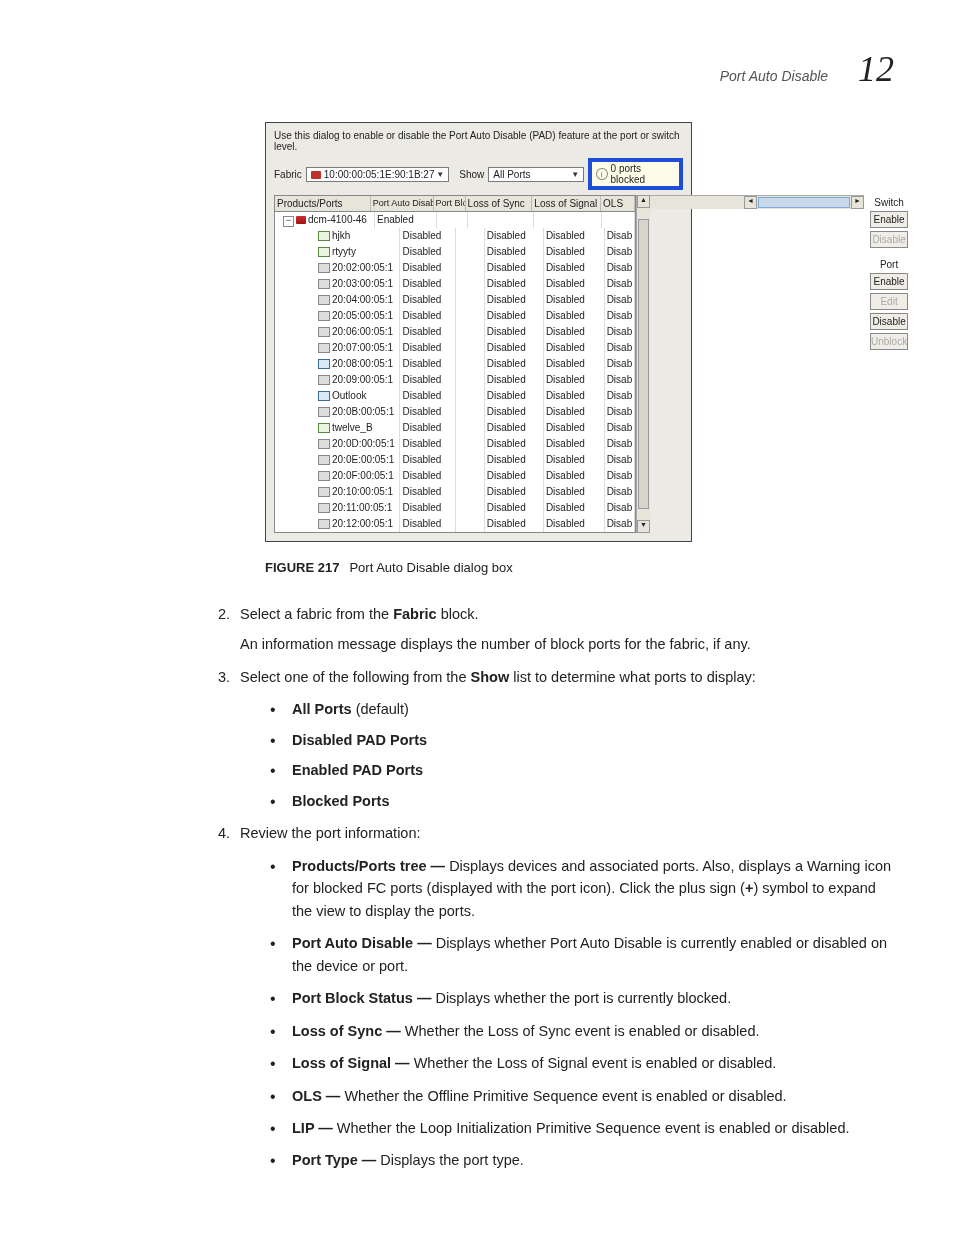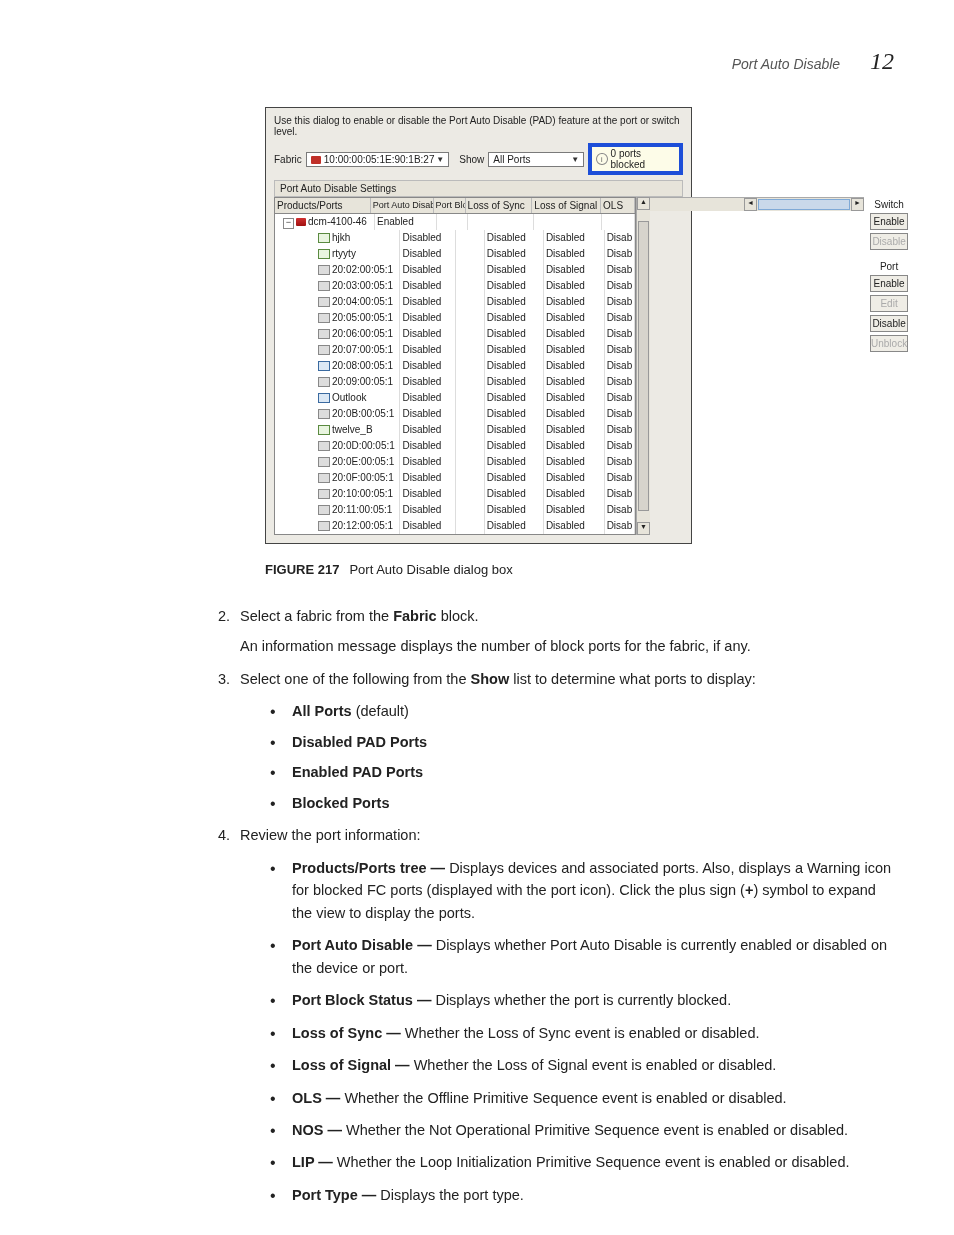--- a/index.html
+++ b/index.html
@@ -1,18 +1,18 @@
 <!DOCTYPE html>
 <html><head>
 <meta charset="utf-8">
 <style>
 body { margin:0; background:#fff; font-family:Arial,Helvetica,sans-serif; color:#222; width:954px; }
 .page { padding:48px 60px 80px 60px; }
 .hdr { text-align:right; font-size:14px; margin-bottom:32px; }
-.hdr .num { font-size:24px; font-family:Georgia, 'Times New Roman', serif; margin-left:26px; font-style:italic; }
+.hdr .num { font-size:36px; font-family:Georgia, 'Times New Roman', serif; margin-left:26px; font-style:italic; }
 .hdr .ttl { font-style:italic; color:#555; font-family:Arial,Helvetica,sans-serif; font-size:14px; }
 
 .dlg { margin:0 auto 18px 205px; width:427px; border:1px solid #444; background:#eceae4; font-family:Tahoma, Arial, sans-serif; font-size:10px; padding:7px 8px 8px 8px; box-sizing:border-box; }
 .dlg .intro { margin-bottom:6px; font-size:10px; }
 .dlg-row { display:flex; align-items:center; gap:4px; margin-bottom:5px; }
 .dlg-select { background:#fff; border:1px solid #7a7a7a; padding:1px 4px; display:inline-flex; align-items:center; justify-content:space-between; }
 .dlg-select .arrow { font-size:8px; color:#333; }
 .fabric-sel { width:140px; }
 .show-sel { width:90px; }
 .badge { margin-left:auto; border:4px solid #1d4ed8; background:#fdfce8; padding:1px 4px; display:inline-flex; align-items:center; gap:3px; }
@@ -90,21 +90,20 @@
       <span class="dlg-select show-sel">
         <span>All Ports</span>
         <span class="arrow">▼</span>
       </span>
       <span class="badge">
         <span class="icn">i</span>
         <span>0 ports blocked</span>
       </span>
     </div>
 
-    <div class="grp-title">Port Auto Disable Settings</div>
 
     <div class="tbl-wrap">
       <div style="display:flex;flex-direction:row;">
         <div style="display:flex;">
           <div class="tbl">
             <div class="tbl-hd">
               <div class="c-prod">Products/Ports</div>
               <div class="c-pad" style="font-size:9px;">Port Auto Disable</div>
               <div class="c-blk" style="font-size:9px;">Port Block Status</div>
               <div class="c-sync">Loss of Sync</div>
@@ -323,20 +322,19 @@
     </li>
     <li>
       <span>Review the port information:</span>
       <ul class="bullets">
         <li><span class="b">Products/Ports tree — </span><span>Displays devices and associated ports. Also, displays a Warning icon for blocked FC ports (displayed with the port icon). Click the plus sign (</span><span class="b">+</span><span>) symbol to expand the view to display the ports.</span></li>
         <li><span class="b">Port Auto Disable — </span><span>Displays whether Port Auto Disable is currently enabled or disabled on the device or port.</span></li>
         <li><span class="b">Port Block Status — </span><span>Displays whether the port is currently blocked.</span></li>
         <li><span class="b">Loss of Sync — </span><span>Whether the Loss of Sync event is enabled or disabled.</span></li>
         <li><span class="b">Loss of Signal — </span><span>Whether the Loss of Signal event is enabled or disabled.</span></li>
         <li><span class="b">OLS — </span><span>Whether the Offline Primitive Sequence event is enabled or disabled.</span></li>
-        <li><span class="b">NOS — </span><span>Whether the Not Operational Primitive Sequence event is enabled or disabled.</span></li>
         <li><span class="b">LIP — </span><span>Whether the Loop Initialization Primitive Sequence event is enabled or disabled.</span></li>
         <li><span class="b">Port Type — </span><span>Displays the port type.</span></li>
       </ul>
     </li>
   </ol>
 
 </div>
 
 </body></html>

